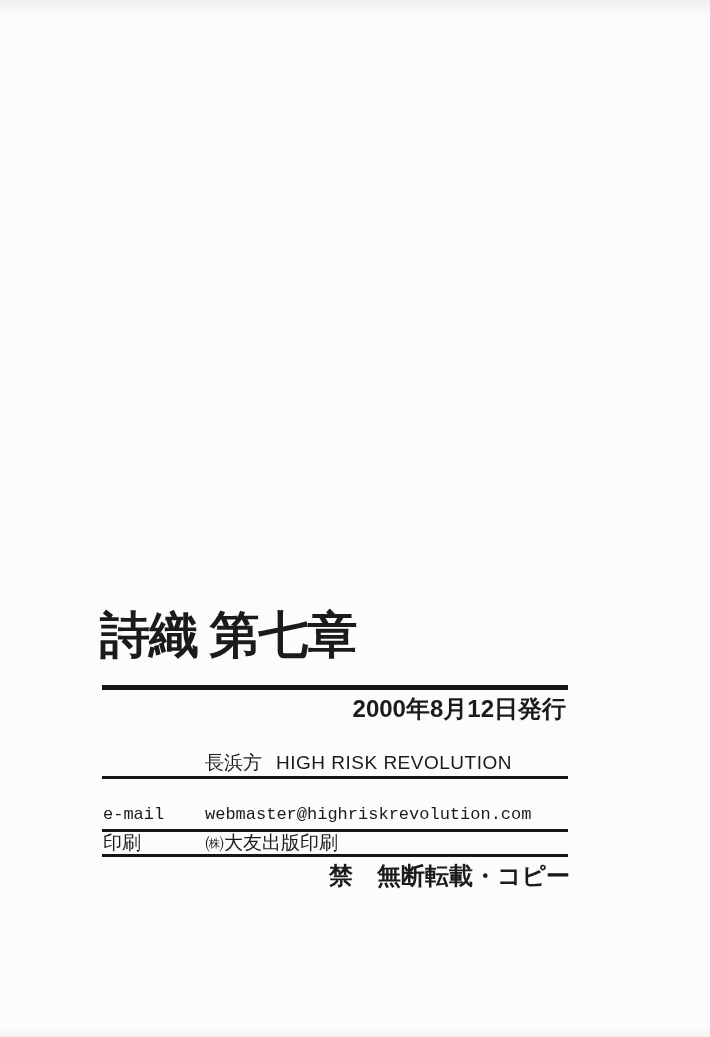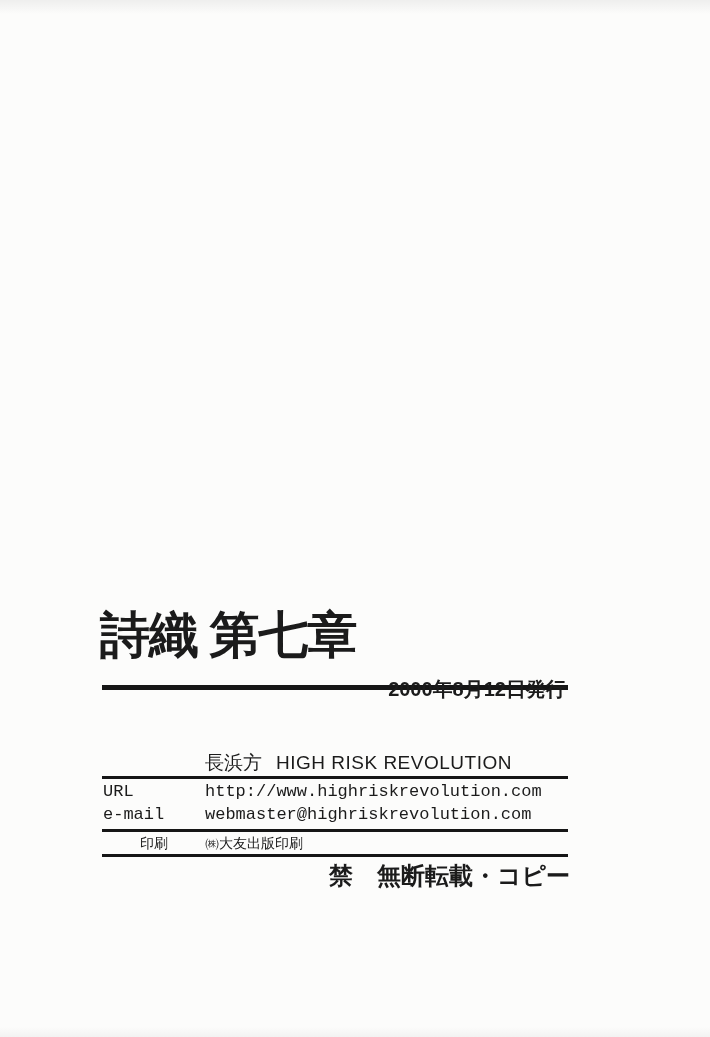--- a/index.html
+++ b/index.html
@@ -56,24 +56,24 @@
     width: 466px;
     background: #161616;
   }
   .rule-thick { top: 685px; height: 5px; }
   .rule-url   { top: 776px; height: 3px; }
   .rule-mail  { top: 829px; height: 3px; }
   .rule-print { top: 854px; height: 3px; }
 
   .pub-date {
     position: absolute;
-    left: 102px; top: 676px;
+    left: 102px; top: 693px;
     width: 464px;
     text-align: right;
-    font-size: 20px;
+    font-size: 24px;
     font-weight: 700;
     white-space: nowrap;
   }
   .addr-line1 {
     position: absolute;
     left: 104px; top: 729px;
     font-size: 19px;
     white-space: nowrap;
   }
   .addr-line1 .postal {
@@ -90,21 +90,21 @@
 
   .info-row {
     position: absolute;
     left: 103px;
     font-size: 17px;
     line-height: 20px;
     white-space: nowrap;
   }
   .row-url   { top: 782px; }
   .row-email { top: 805px; }
-  .row-print { top: 833px; font-size: 14px; text-align: center; }
+  .row-print { top: 833px; font-size: 19px; }
   .info-row .label {
     display: inline-block;
     width: 102px;
   }
   .row-print .label { width: 102px; }
 
   .notice {
     position: absolute;
     left: 102px; top: 860px;
     width: 468px;
@@ -129,23 +129,20 @@
 
   <div class="pub-date sans-jp">2000年8月12日発行</div>
 
 
   <div class="addr-line2 sans-jp">
     <span>長浜方</span><span class="circle">HIGH RISK REVOLUTION</span>
   </div>
 
   <div class="rule rule-url"></div>
 
-  <div class="info-row row-url mono">
-    <span class="label">URL</span><span class="value">http://www.highriskrevolution.com</span>
-  </div>
 
   <div class="info-row row-email mono">
     <span class="label">e-mail</span><span class="value">webmaster@highriskrevolution.com</span>
   </div>
 
   <div class="rule rule-mail"></div>
 
   <div class="info-row row-print sans-jp">
     <span class="label">印刷</span><span class="value">㈱大友出版印刷</span>
   </div>

